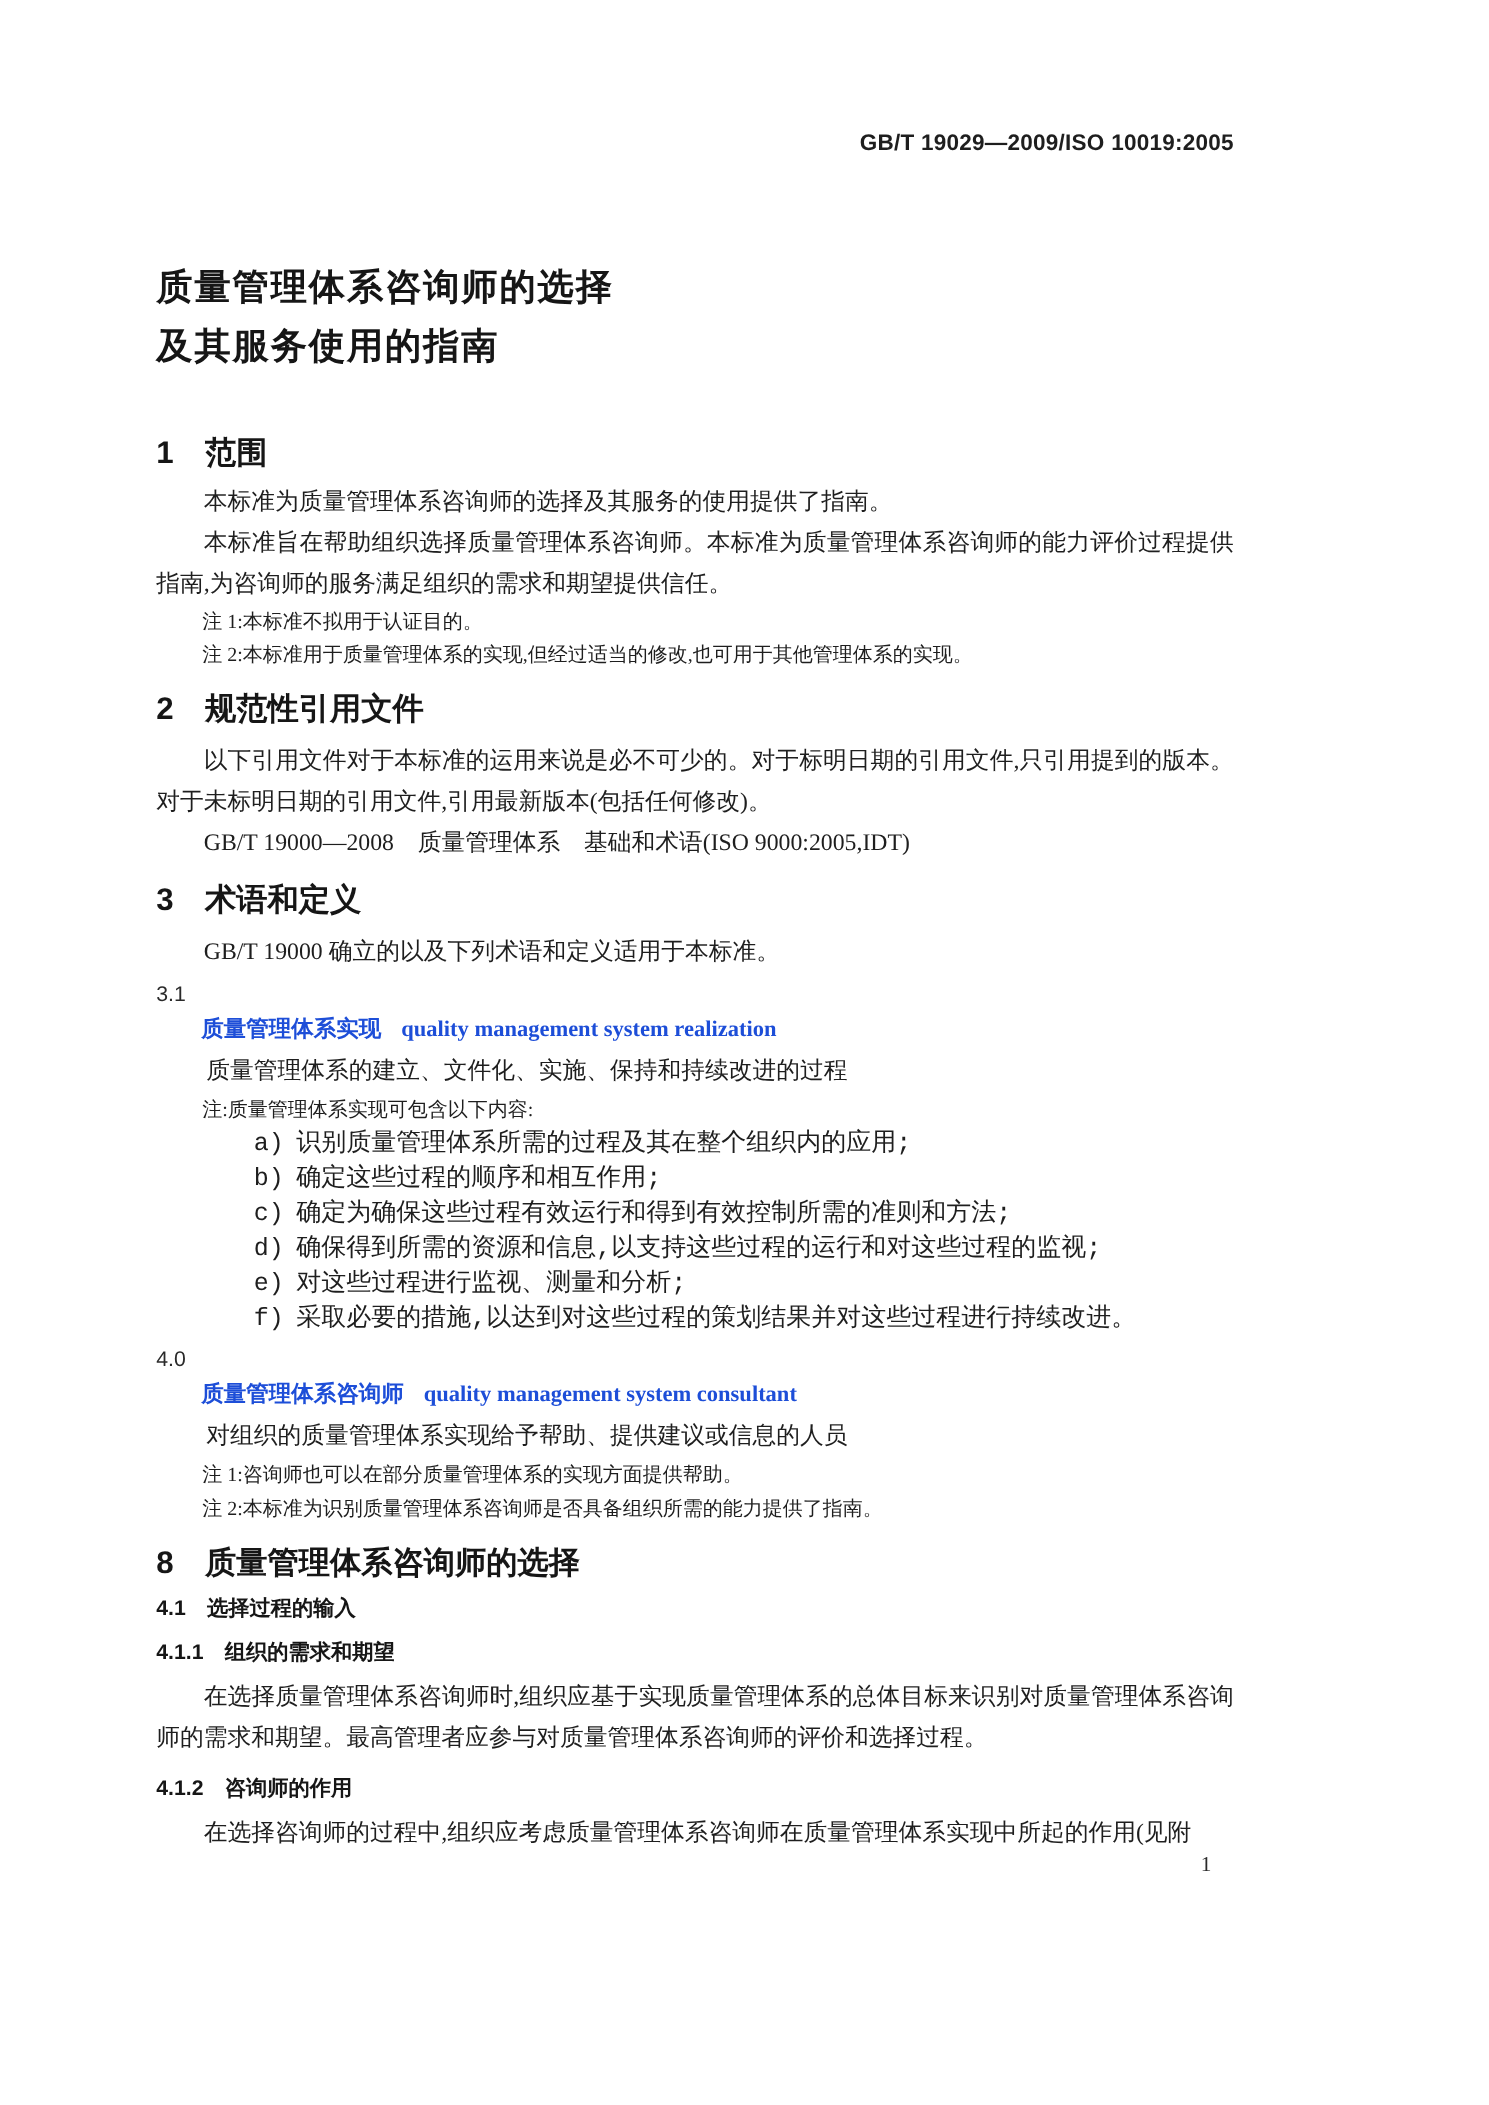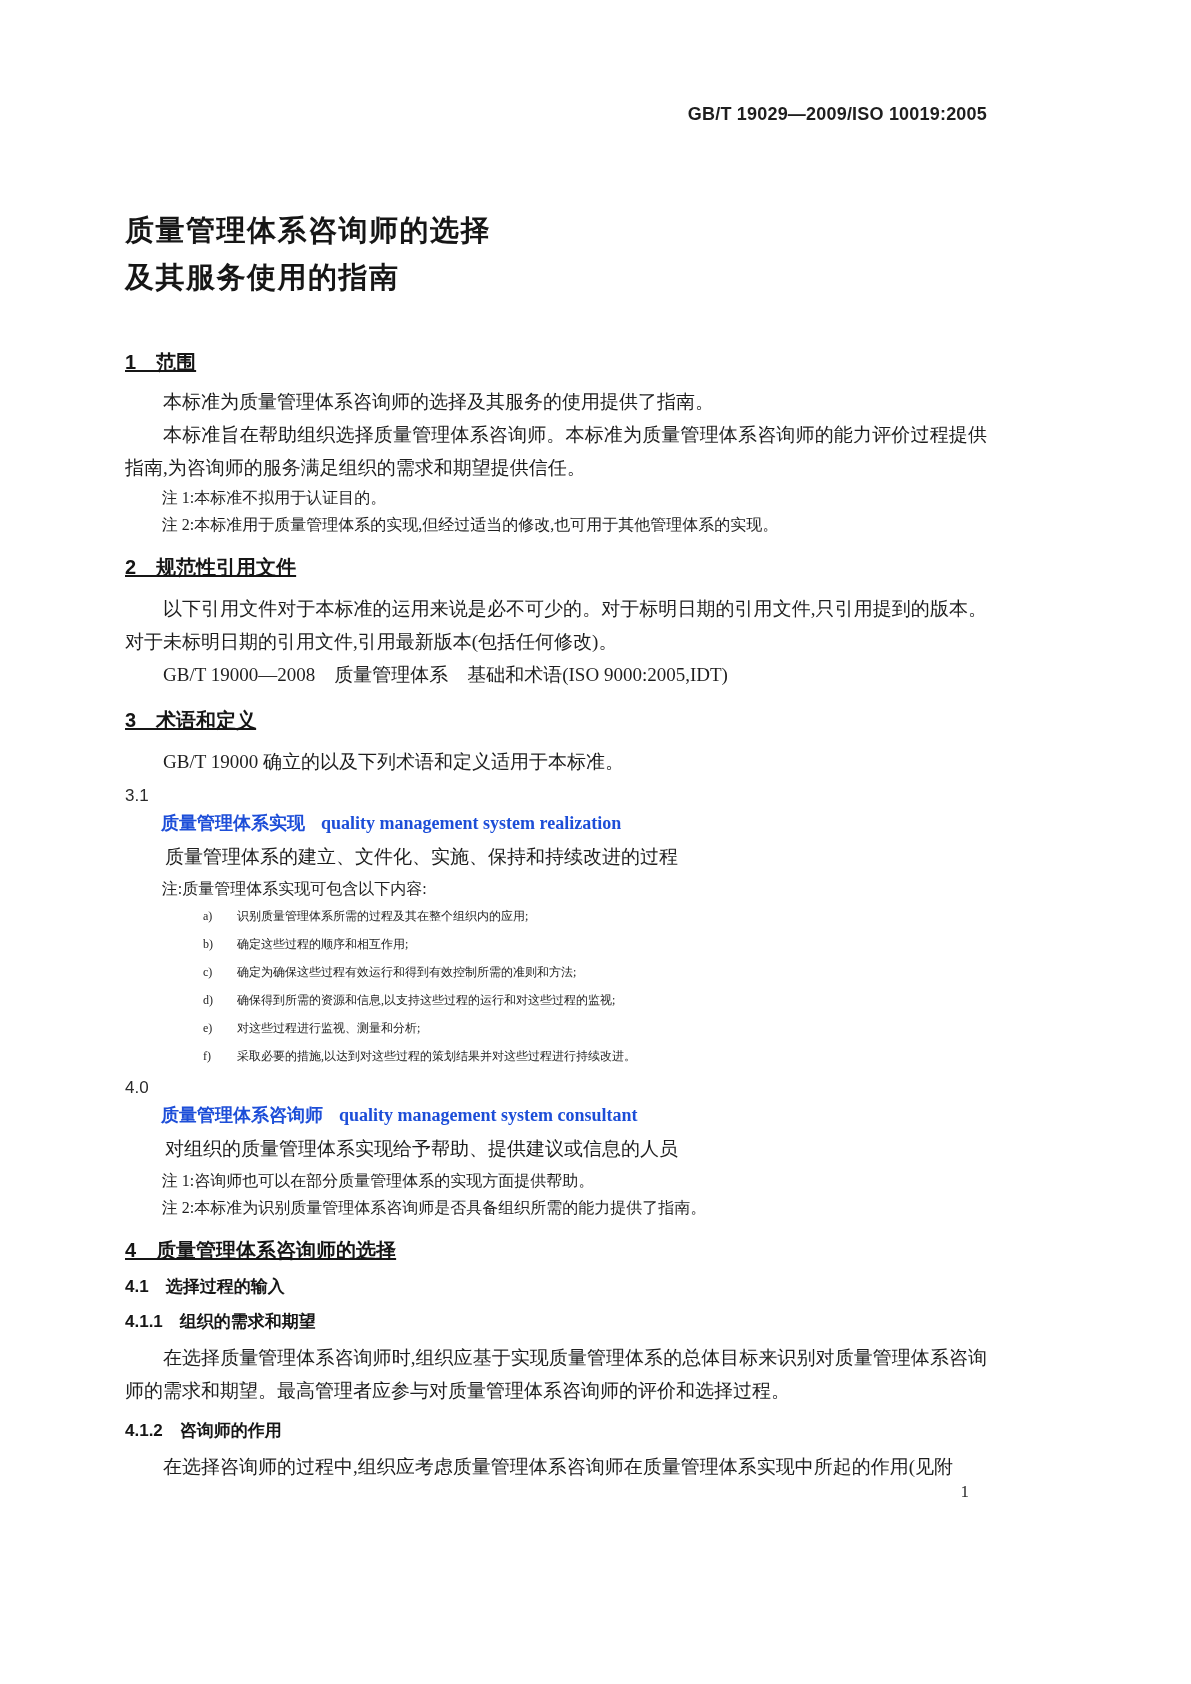--- a/index.html
+++ b/index.html
@@ -37,25 +37,24 @@
     font-family: "Liberation Sans", sans-serif;
     font-weight: bold;
     font-size: 29px;
     line-height: 47px;
     letter-spacing: 1.5px;
     color: #161616;
   }
   .sec-h {
     font-family: "Liberation Sans", sans-serif;
     font-weight: bold;
-    font-size: 20px;
+    font-size: 25px;
     line-height: 26px;
     margin: 0;
     color: #161616;
-    text-decoration: underline;
   }
   .sec-h.first { margin-top: 48px; margin-bottom: 10px; }
   .sec-h.mid   { margin-top: 16px; margin-bottom: 12px; }
   .sub-h {
     font-family: "Liberation Sans", sans-serif;
     font-weight: bold;
     font-size: 17px;
     line-height: 23px;
     margin: 12px 0 0 0;
     color: #161616;
@@ -95,22 +94,23 @@
     margin-left: 16px;
   }
   .term-def {
     margin: 2px;
     font-size: 19px;
     line-height: 33px;
     text-indent: 2em;
   }
   .list-item {
     margin-left: 78px;
-    font-size: 12px;
+    font-size: 20px;
     line-height: 28px;
+    font-family: Liberation Mono, monospace;
   }
   .list-item .marker {
     display: inline-block;
     width: 34px;
   }
   .page-number {
     position: absolute;
     top: 1482px;
     right: 222px;
     font-size: 17px;
@@ -154,21 +154,21 @@
     <div class="list-item"><span class="marker">d)</span><span>确保得到所需的资源和信息,以支持这些过程的运行和对这些过程的监视;</span></div>
     <div class="list-item"><span class="marker">e)</span><span>对这些过程进行监视、测量和分析;</span></div>
     <div class="list-item"><span class="marker">f)</span><span>采取必要的措施,以达到对这些过程的策划结果并对这些过程进行持续改进。</span></div>
 
     <p class="term-num">4.0</p>
     <p class="term-title"><span class="term-zh">质量管理体系咨询师</span><span class="term-en">quality management system consultant</span></p>
     <p class="term-def">对组织的质量管理体系实现给予帮助、提供建议或信息的人员</p>
     <p class="note">注 1:咨询师也可以在部分质量管理体系的实现方面提供帮助。</p>
     <p class="note">注 2:本标准为识别质量管理体系咨询师是否具备组织所需的能力提供了指南。</p>
 
-    <h2 class="sec-h mid">4　质量管理体系咨询师的选择</h2>
+    <h2 class="sec-h mid">8　质量管理体系咨询师的选择</h2>
     <h3 class="sub-h">4.1　选择过程的输入</h3>
     <h3 class="sub-h">4.1.1　组织的需求和期望</h3>
     <p class="para after-head">在选择质量管理体系咨询师时,组织应基于实现质量管理体系的总体目标来识别对质量管理体系咨询师的需求和期望。最高管理者应参与对质量管理体系咨询师的评价和选择过程。</p>
     <h3 class="sub-h">4.1.2　咨询师的作用</h3>
     <p class="para after-head">在选择咨询师的过程中,组织应考虑质量管理体系咨询师在质量管理体系实现中所起的作用(见附</p>
 
   </div>
 
   <div class="page-number">1</div>
 </div>

